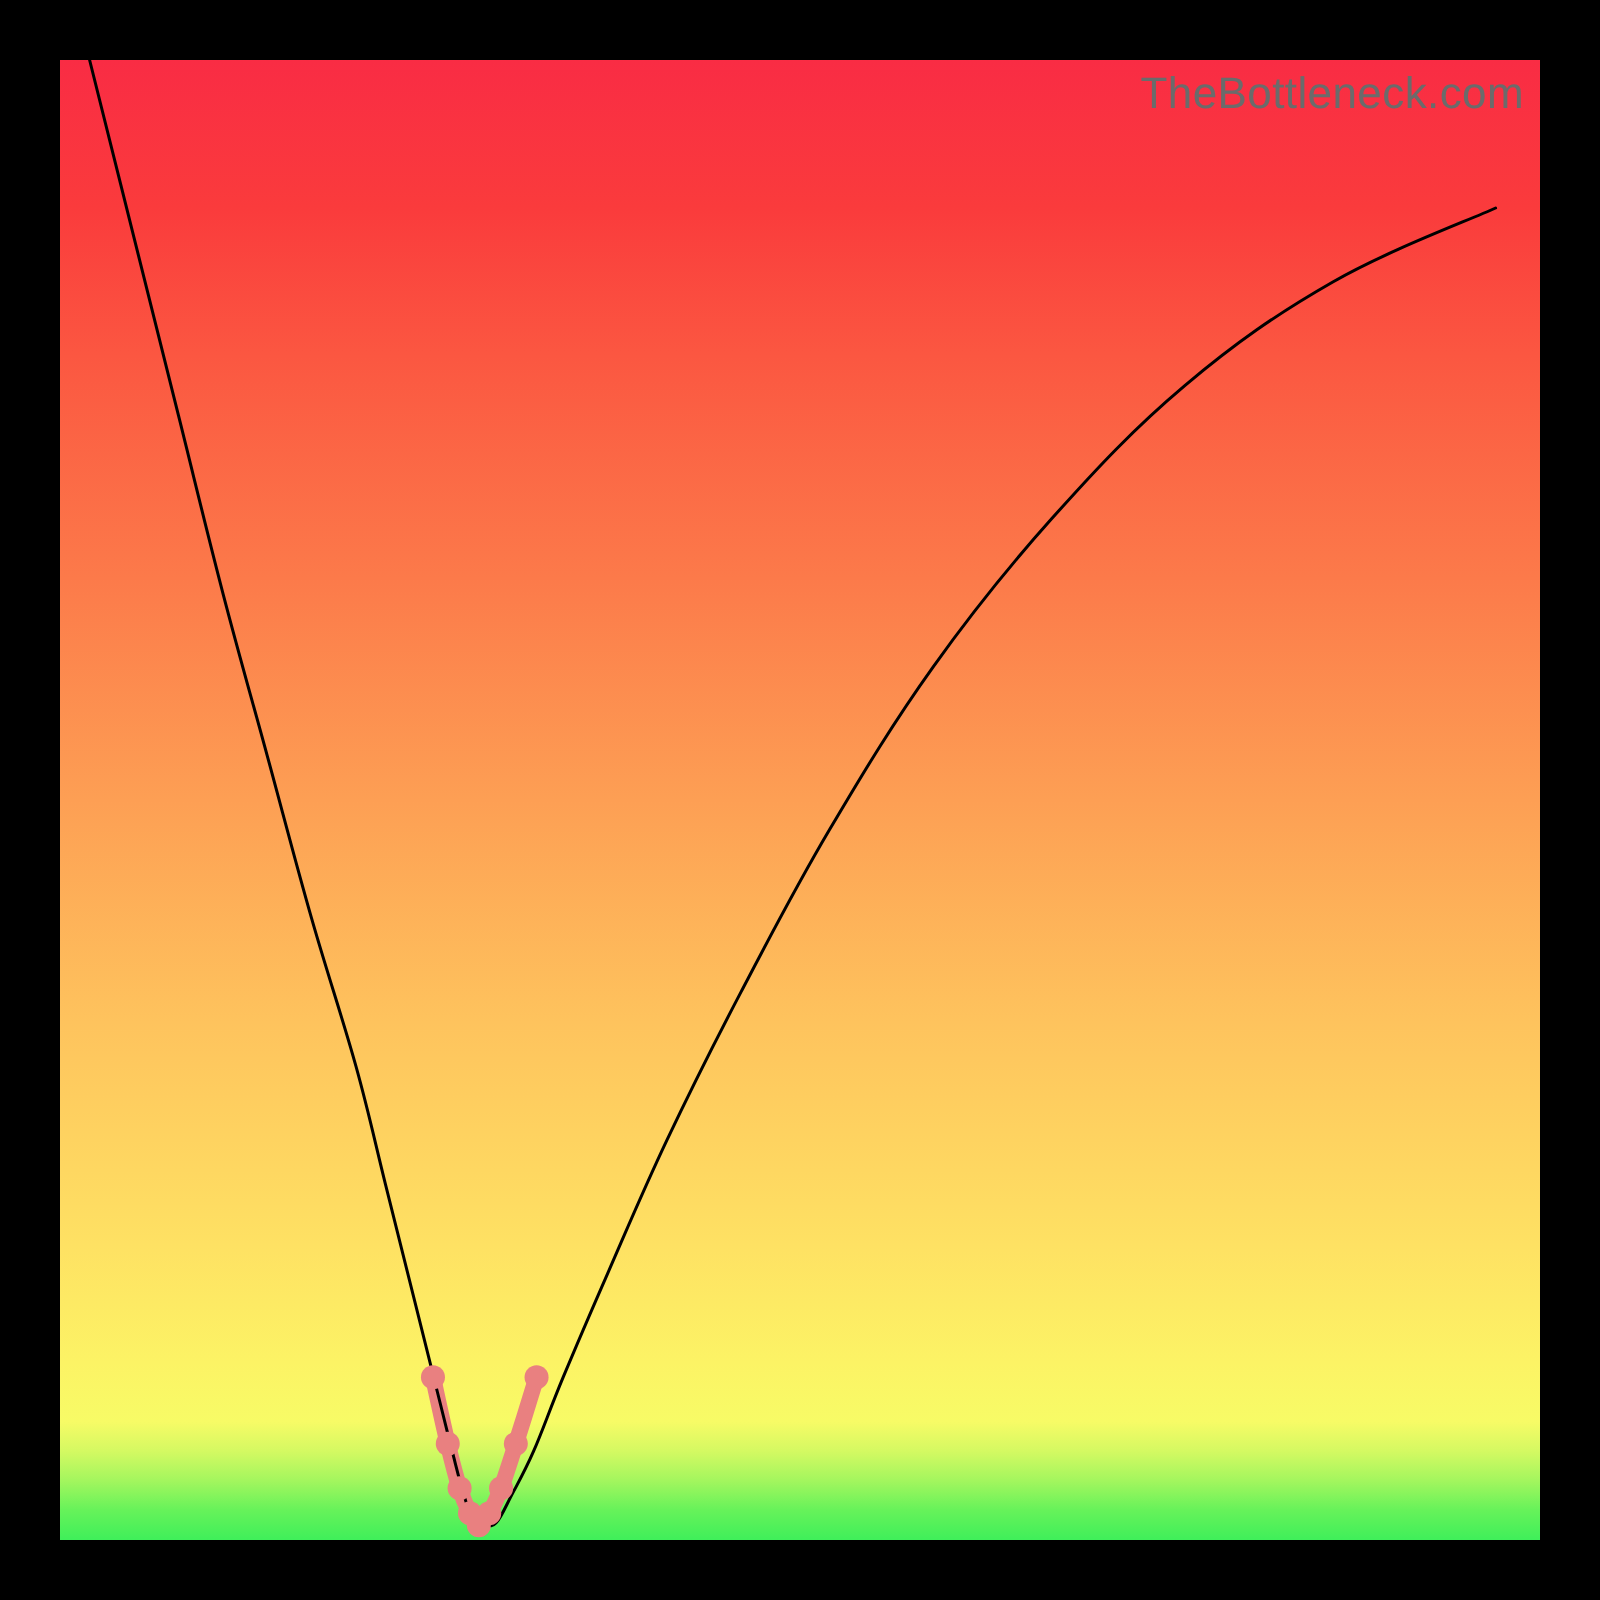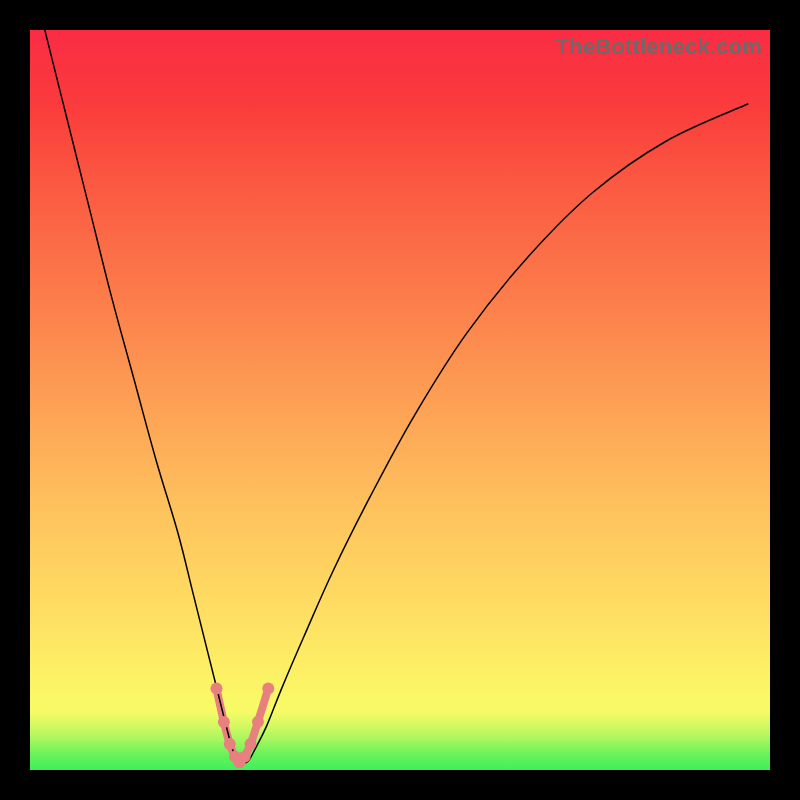--- a/index.html
+++ b/index.html
@@ -38,21 +38,21 @@
       #FB5741 80%,
       #FA3B3C 90%,
       #F92C44 100%
     );
   }
   .watermark {
     position: absolute;
     top: 4px;
     right: 8px;
     font-size: 22px;
-    font-weight: 700;
+    font-weight: 400;
     color: #6b6b6b;
     letter-spacing: 0.2px;
     pointer-events: none;
     user-select: none;
     margin-left: 40px;
   }
   svg {
     position: absolute;
     left: 0;
     top: 0;

